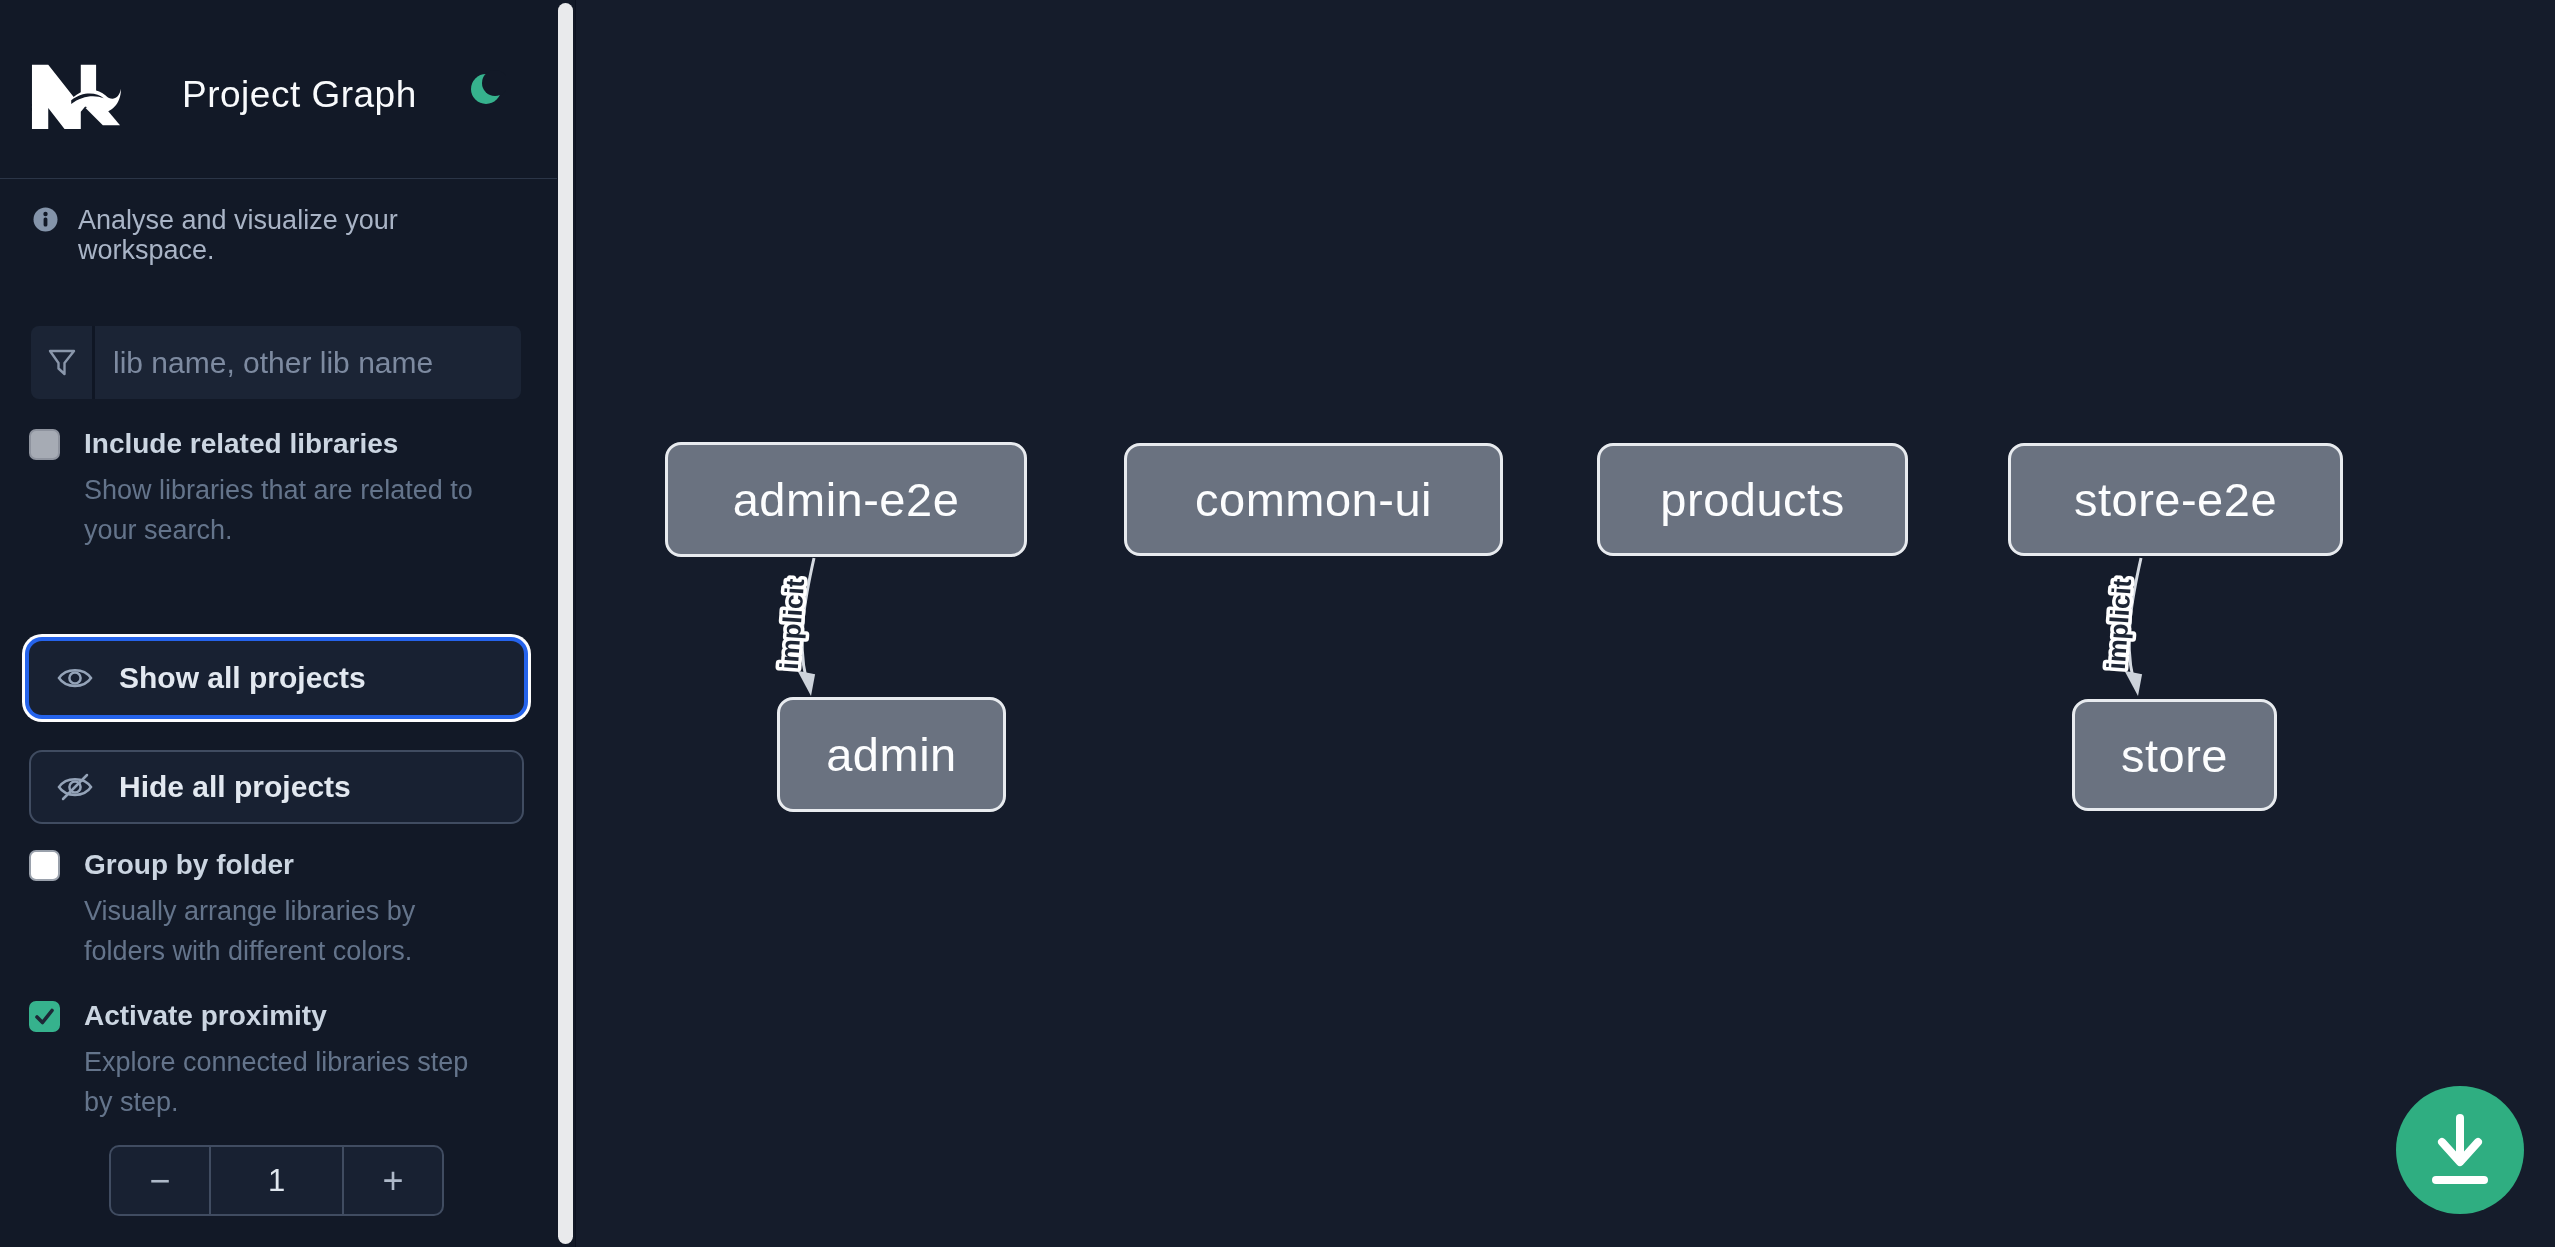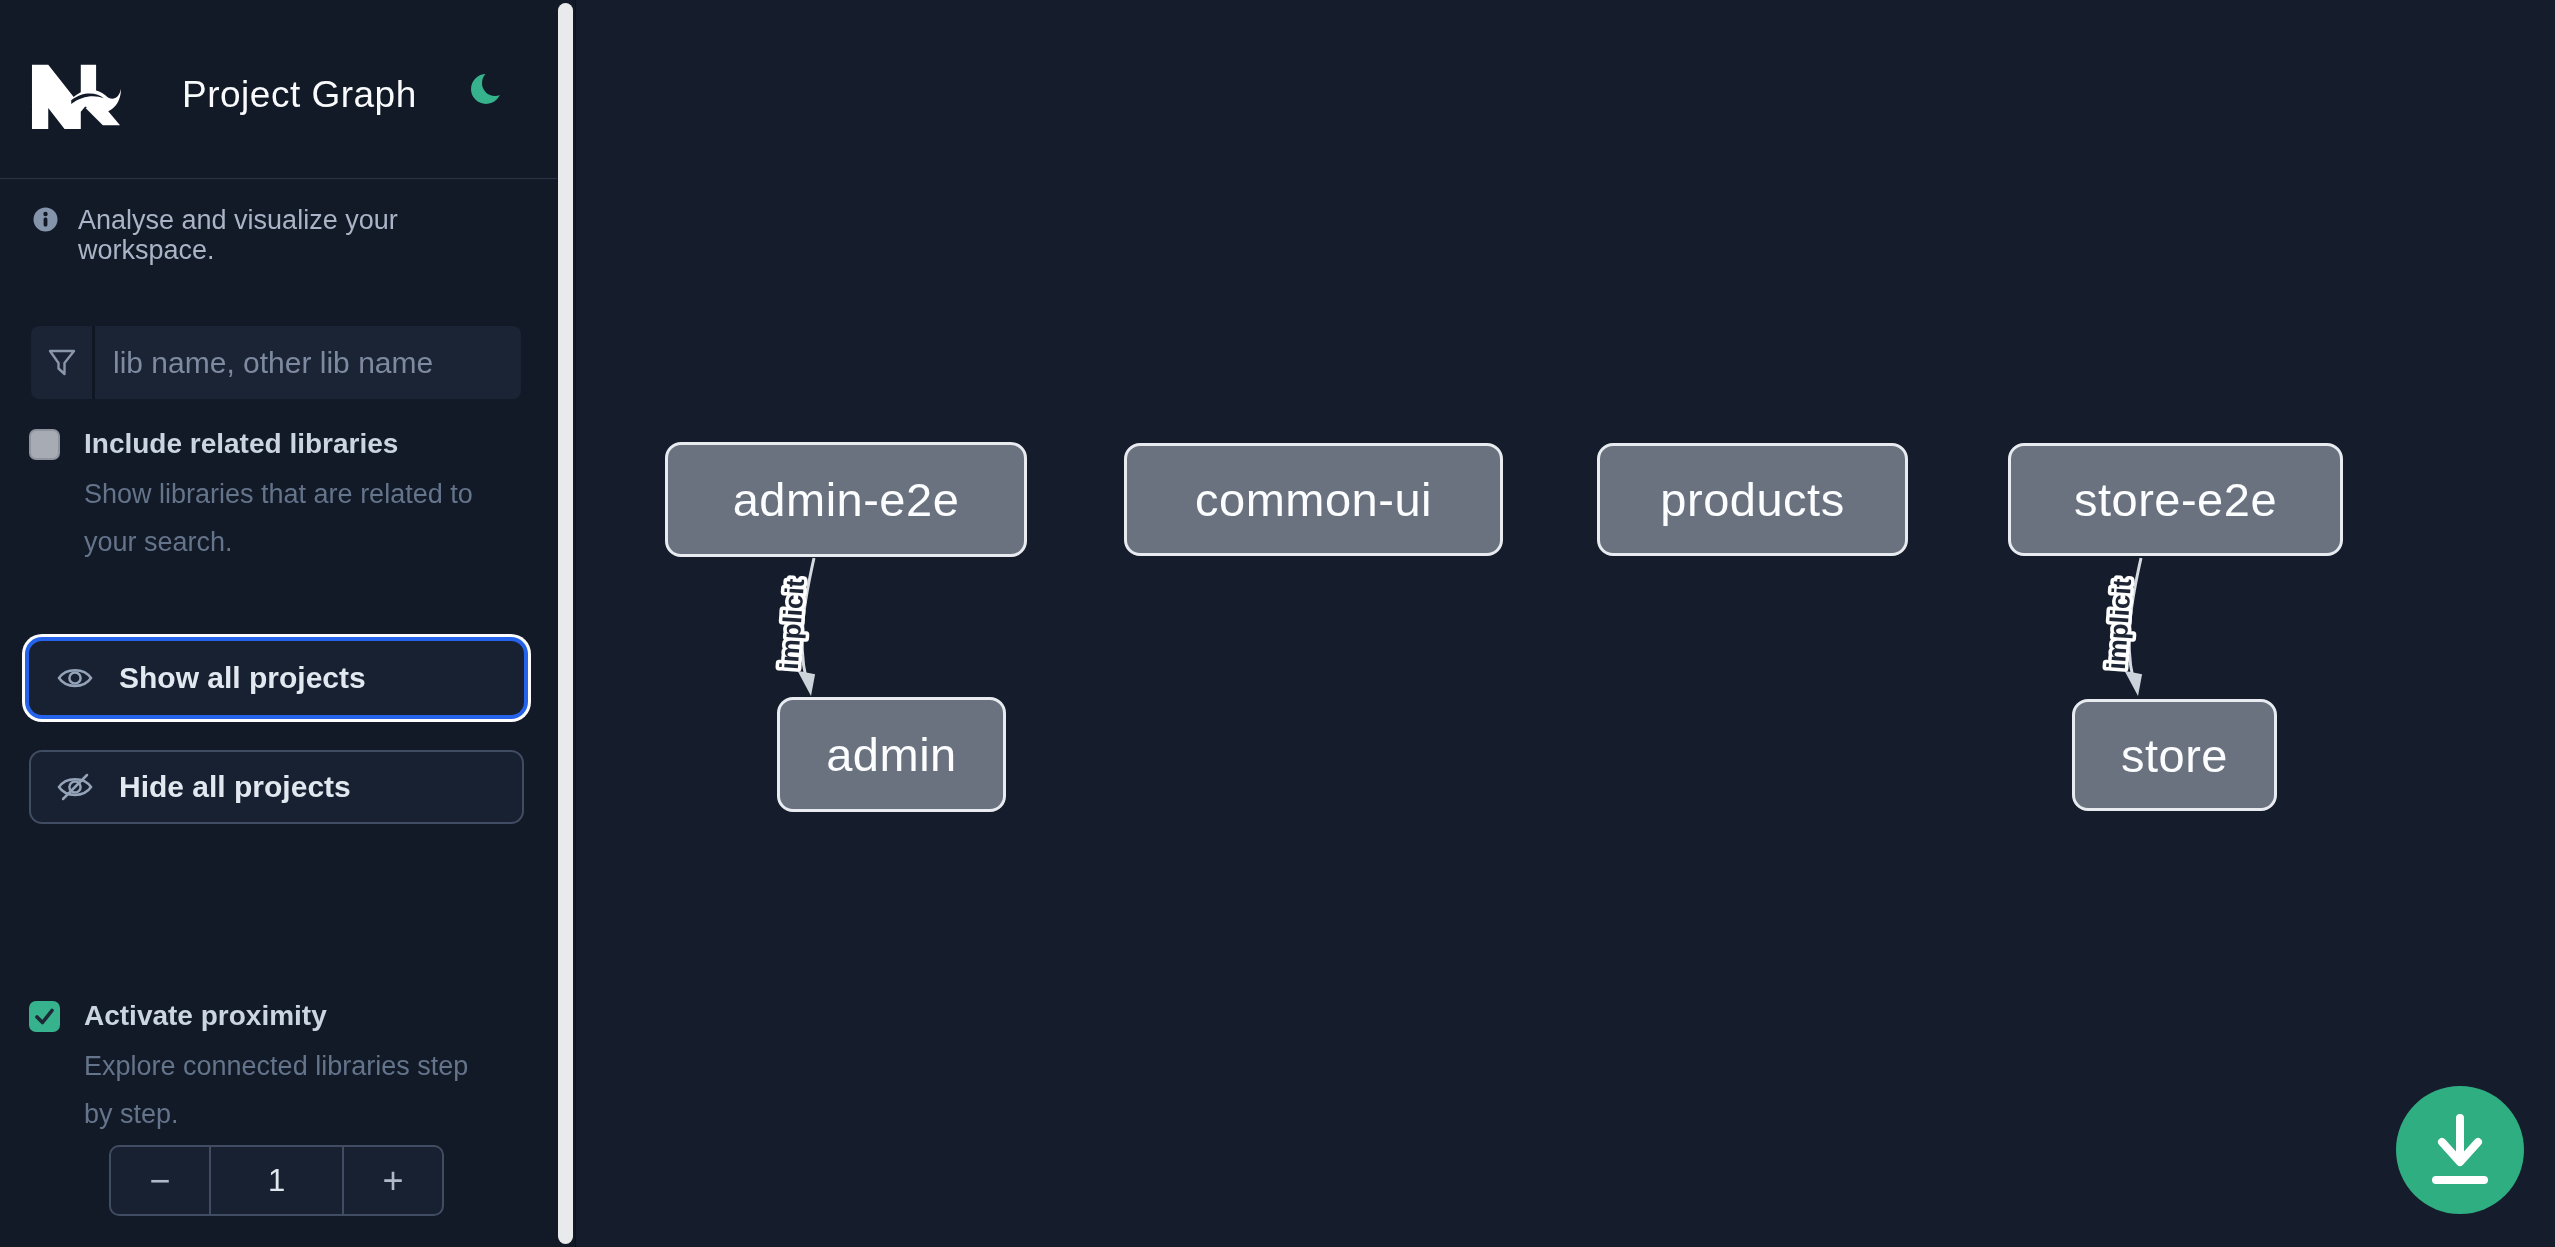--- a/index.html
+++ b/index.html
@@ -68,21 +68,21 @@
   .filter-input::placeholder { color:#7d8aa0; opacity:1; }
 
   .opt { position:absolute; left:29px; width:500px; }
   .opt-head { display:flex; align-items:center; gap:24px; }
   .checkbox { width:31px; height:31px; border-radius:7px; flex:0 0 auto; cursor:pointer;
     display:flex; align-items:center; justify-content:center; }
   .cb-gray  { background:#a6abb4; border:2px solid #8e939e; }
   .cb-white { background:#ffffff; border:2px solid #9aa1ac; }
   .cb-green { background:#36b28d; border:2px solid #36b28d; }
   .opt-label { color:#cbd5e1; font-size:28px; font-weight:bold; cursor:pointer; }
-  .opt-desc { margin:10px 0 0 55px; color:#64748b; font-size:27px; line-height:48px;
+  .opt-desc { margin:10px 0 0 55px; color:#64748b; font-size:27px; line-height:40px;
     white-space:pre-line; }
 
   .side-btn {
     position:absolute; left:29px; width:495px; height:74px;
     background:#182132; border:2px solid #404c61; border-radius:13px;
     display:flex; align-items:center; gap:26px; padding:0 26px;
     color:#e2e8f0; font-size:30px; font-weight:bold; cursor:pointer;
     font-family:"Liberation Sans", sans-serif;
     margin-top:36px;
   }
@@ -199,20 +199,28 @@
 
   <button class="side-btn" style="top:714px;">
     <svg width="36" height="30" viewBox="0 0 36 30">
       <path d="M2 15 C9 4.5 27 4.5 34 15 C27 25.5 9 25.5 2 15 Z" fill="none" stroke="#94a3b8" stroke-width="2.5"></path>
       <circle cx="18" cy="15" r="5.6" fill="none" stroke="#94a3b8" stroke-width="2.5"></circle>
       <line x1="6" y1="27" x2="30" y2="3" stroke="#94a3b8" stroke-width="2.5" stroke-linecap="round"></line>
     </svg>
     <span>Hide all projects</span>
   </button>
 
+  <div class="opt" style="top:849px;">
+    <div class="opt-head">
+      <div class="checkbox cb-white"></div>
+      <div class="opt-label">Group by folder</div>
+    </div>
+    <div class="opt-desc">Visually arrange libraries by
+folders with different colors.</div>
+  </div>
 
   <div class="opt" style="top:1000px;">
     <div class="opt-head">
       <div class="checkbox cb-green">
         <svg width="25" height="25" viewBox="0 0 25 25">
           <polyline points="5,13 10.5,18.5 20,6.5" fill="none" stroke="#1d2736" stroke-width="3.6" stroke-linecap="round" stroke-linejoin="round"></polyline>
         </svg>
       </div>
       <div class="opt-label">Activate proximity</div>
     </div>

